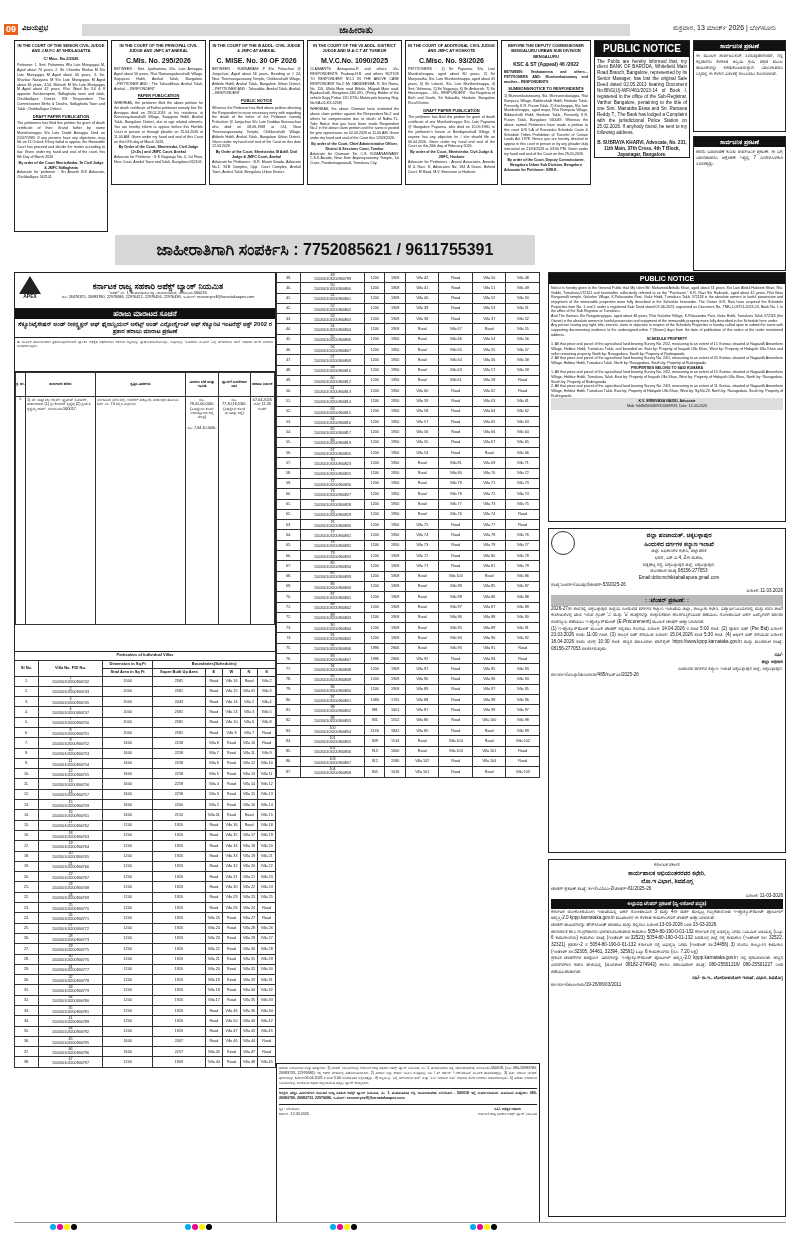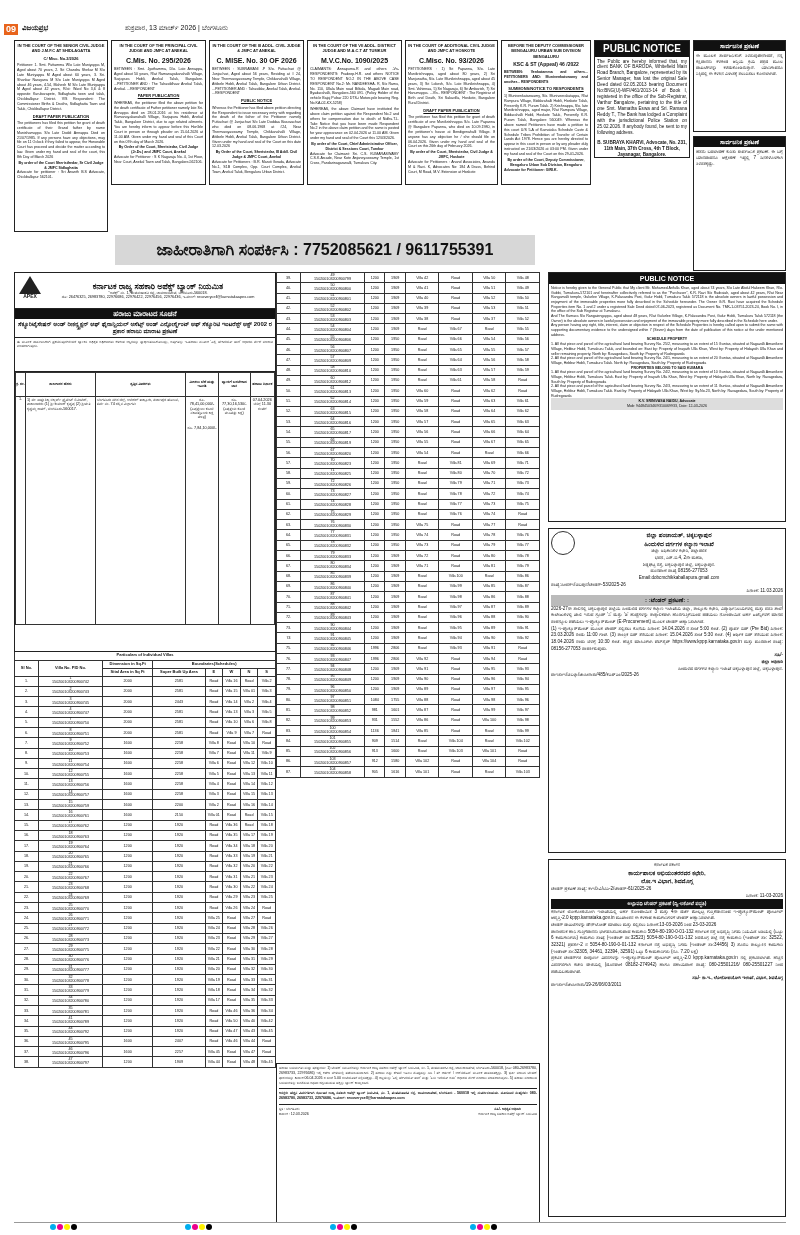--- a/index.html
+++ b/index.html
@@ -46,20 +46,23 @@
 .reg{position:absolute;bottom:5px;display:flex;gap:1px}
 .reg span{width:6px;height:6px;border-radius:50%;display:inline-block}
 .rule{position:absolute;left:14px;top:1222px;width:772px;height:1px;background:#999}
 </style>
 </head>
 <body>
 
 <div class="masthead">
   <span class="pgno">09</span>
   <span class="paper">ವಿಜಯಪ್ರಭ</span>
+  <div class="sectionbar">
+      <span>ಜಾಹೀರಾತು</span>
+    </div>
   <span class="dateline">ಶುಕ್ರವಾರ, 13 ಮಾರ್ಚ್ 2026 | ಬೆಂಗಳೂರು</span>
 </div>
 
 <div class="topads">
   <div class="ad" style="left:0;top:0;width:94px;height:192px">
     <div class="court">IN THE COURT OF THE SENIOR CIVIL JUDGE AND J.M.F.C AT SHIDLAGATTA</div>
     <div class="case" style="font-size:4px">C/ Misc. No.2/2026</div>
     <p>Petitioner: 1. Smt. Puttamma W/o Late Muniyappa M, Aged about 70 years, 2. Sri Chandra Shekar M S/o Late Muniyappa M Aged about 60 years, 3. Sri. Shankar Narayana M S/o Late Muniyappa M Aged about 46 years, 4.54, Mahesh M S/o Late Muniyappa M Aged about 42 years, R/at: Ward No 3,6 &amp; 8 opposite Kurubarapete, Sidlaghatta town and taluk, Chickballapur District. V/S Respondent: The Commissioner Births &amp; Deaths, Sidlaghatta Town and Taluk, Chickballapur District.</p>
     <div class="sub">DRAFT PAPER PUBLICATION</div>
     <p>The petitioners has filed this petition for grant of death certificate of their Grand father by name Munishamappa S/o Late Doddi Annappa Died on 21/07/1985. If any persons have any objections, may file on 11 Oclock if they failed to appear, the Honorable Court has proceed and decide the matter according to law. Given under my hand and seal of the court, this 8th Day of March 2026</p>

